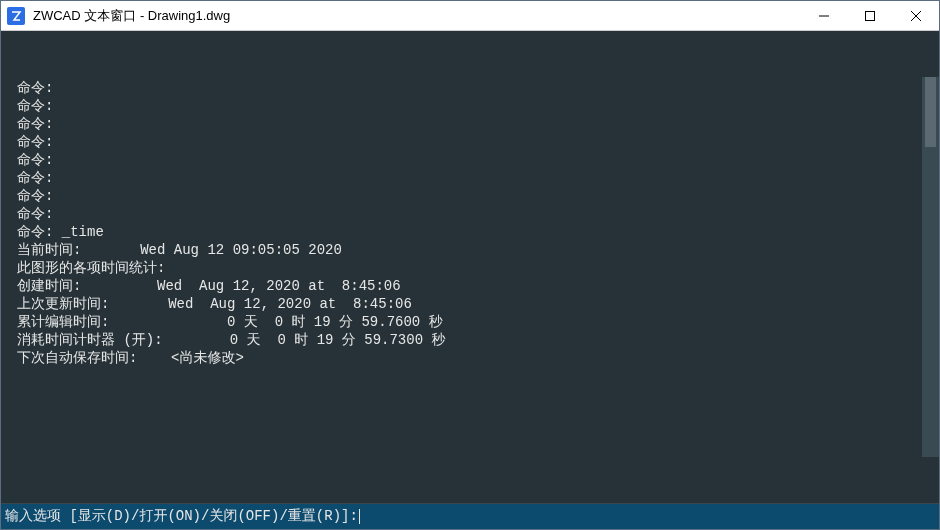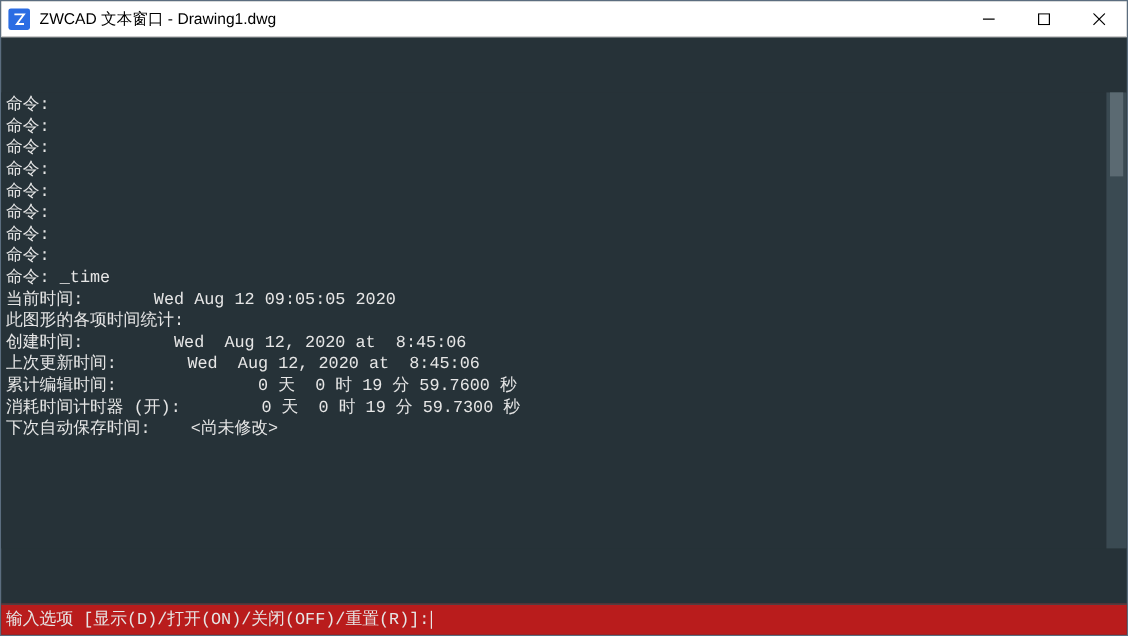--- a/index.html
+++ b/index.html
@@ -58,20 +58,21 @@
     }
     .win-btn svg { width: 10px; height: 10px; stroke: #000; stroke-width: 1; fill: none; }
     .content {
       flex: 1;
       display: flex;
       background: #263238;
       color: #e6e6e6;
       font-size: 14px;
       line-height: 18px;
       position: relative;
+      padding-left: 12px;
     }
     .console-text {
       flex: 1;
       padding: 2px 4px;
       white-space: pre;
       font-family: "NSimSun", "SimSun", "Courier New", monospace;
       overflow: hidden;
     }
     .scrollbar-track {
       width: 17px;
@@ -81,21 +82,21 @@
     .scrollbar-thumb {
       position: absolute;
       top: 0;
       left: 3px;
       right: 3px;
       height: 70px;
       background: #5b6a72;
       border-radius: 0;
     }
     .bottom {
-      background: #b91c1c;
+      background: #0c4a6e;
       border-top: 1px solid #3a464d;
     }
     .prompt-row {
       display: flex;
       align-items: center;
       padding: 3px 4px 4px;
       font-size: 14px;
       color: #e6e6e6;
       font-family: "NSimSun", "SimSun", "Courier New", monospace;
     }

